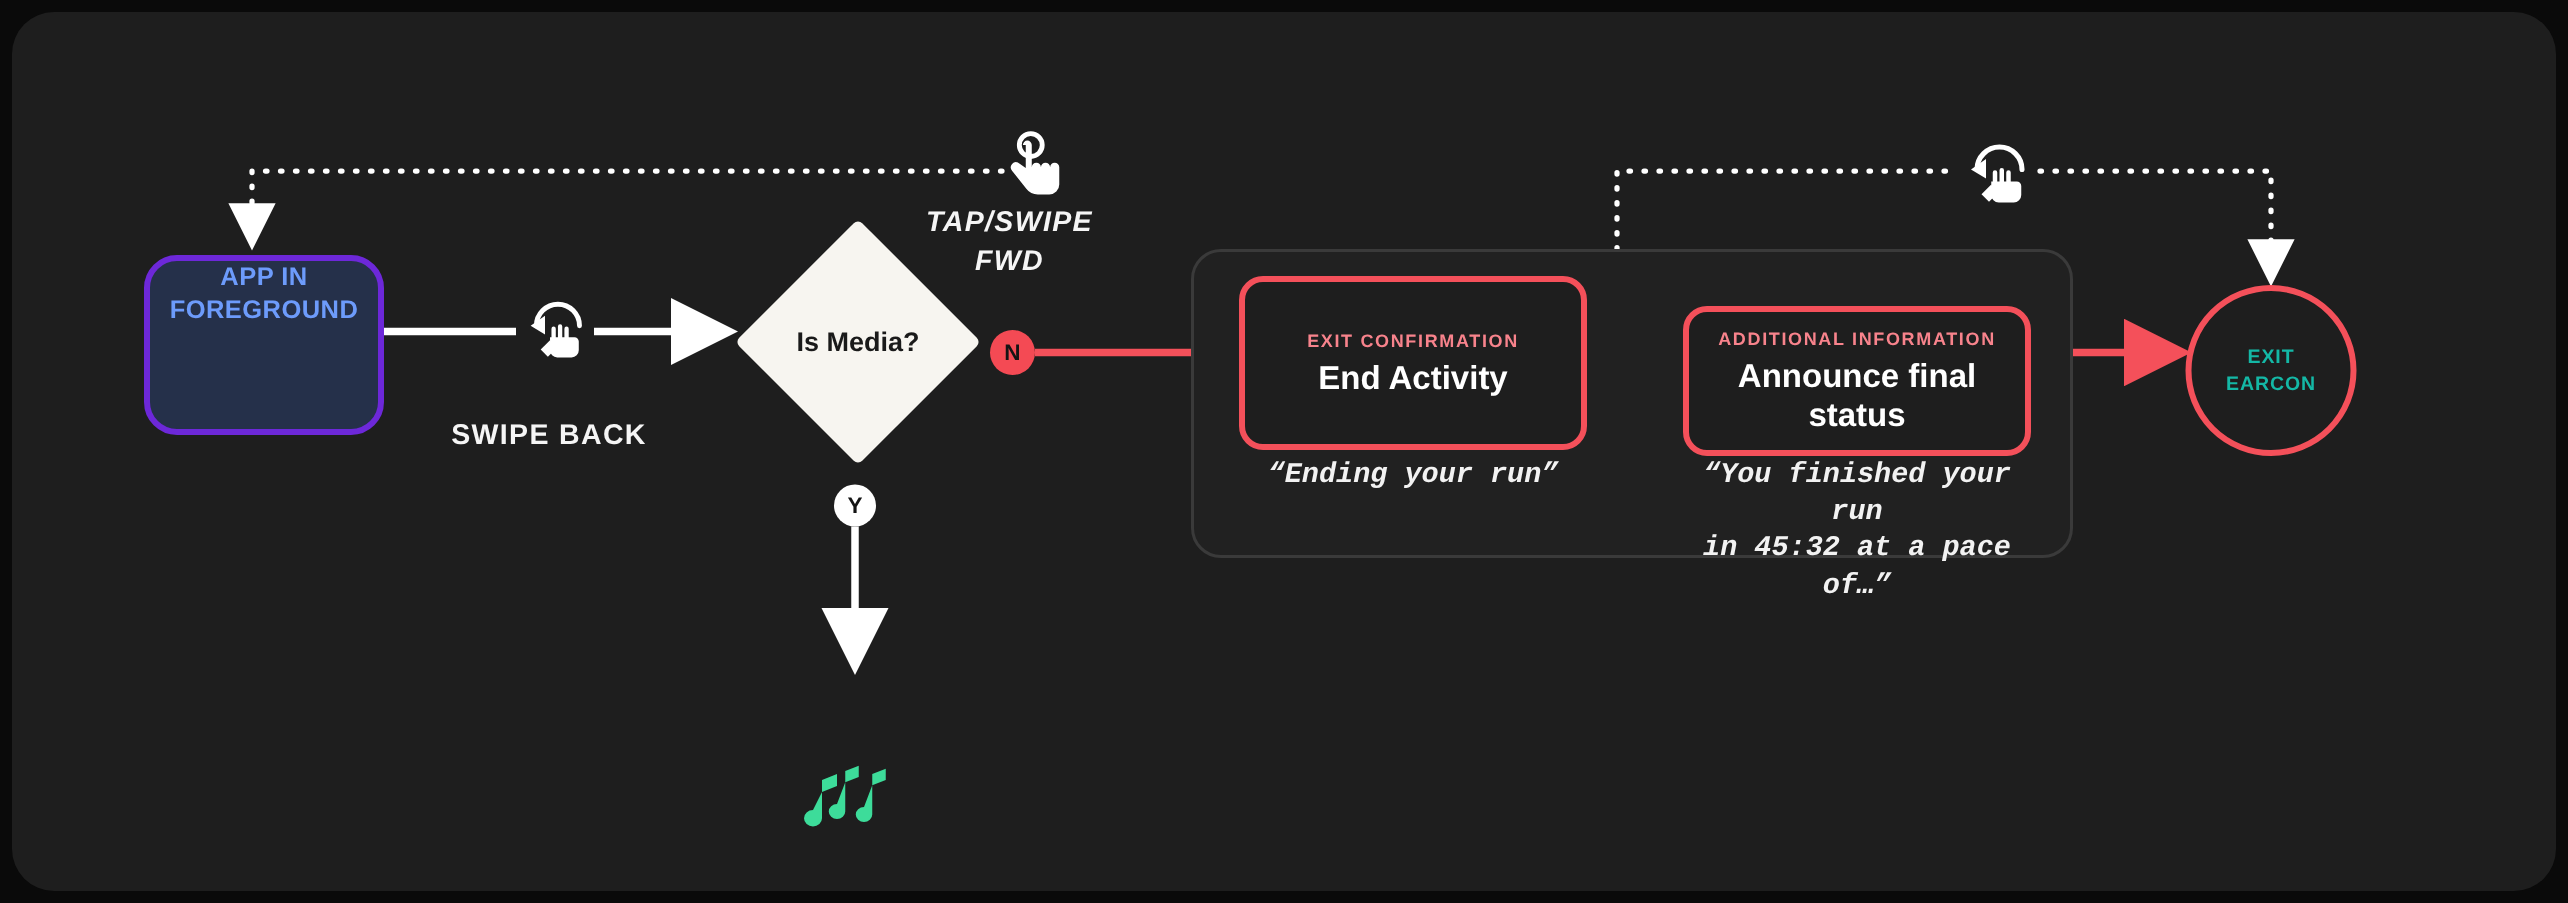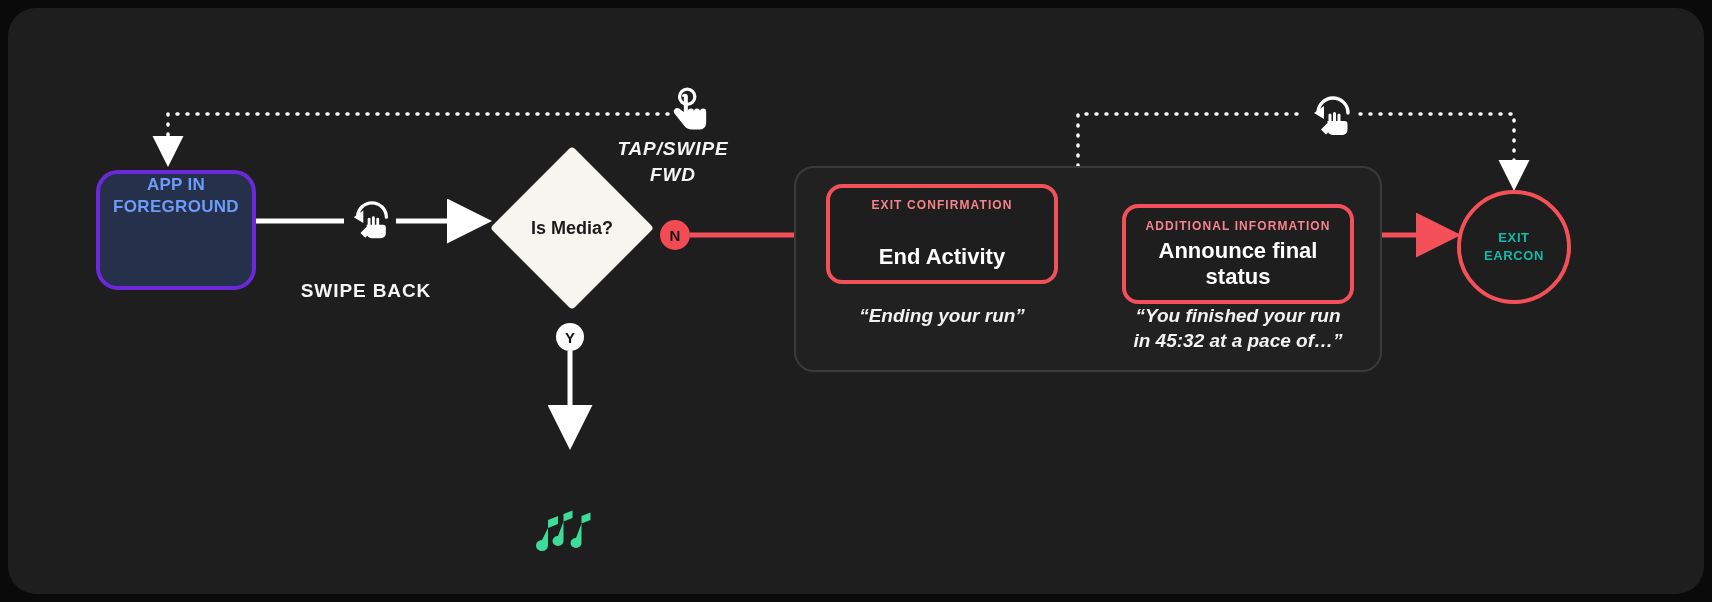--- a/index.html
+++ b/index.html
@@ -115,30 +115,31 @@
     margin-bottom: 5px;
     text-align: center;
   }
   .red-card .title {
     color: #ffffff;
     font-size: 22px;
     font-weight: bold;
     text-align: center;
     line-height: 1.18;
   }
-  #card-exit { left: 818px; top: 176px; width: 232px; height: 100px; justify-content: space-between; }
+  #card-exit { left: 818px; top: 176px; width: 232px; height: 116px; }
   #card-info { left: 1114px; top: 176px; width: 232px; height: 100px; margin-top: 20px; }
 
   .quote {
     color: #f2f2f2;
     font-size: 19px;
     font-style: italic;
     font-weight: bold;
     text-align: center;
     line-height: 1.3;
+    font-family: Liberation Mono, monospace;
   }
   #quote-1 { left: 818px; top: 296px; width: 232px; }
   #quote-2 { left: 1110px; top: 296px; width: 240px; }
 
   
   #earcon {
     left: 1449px; top: 182px;
     width: 114px; height: 114px;
     border: 4px solid #f4505a;
     border-radius: 50%;

